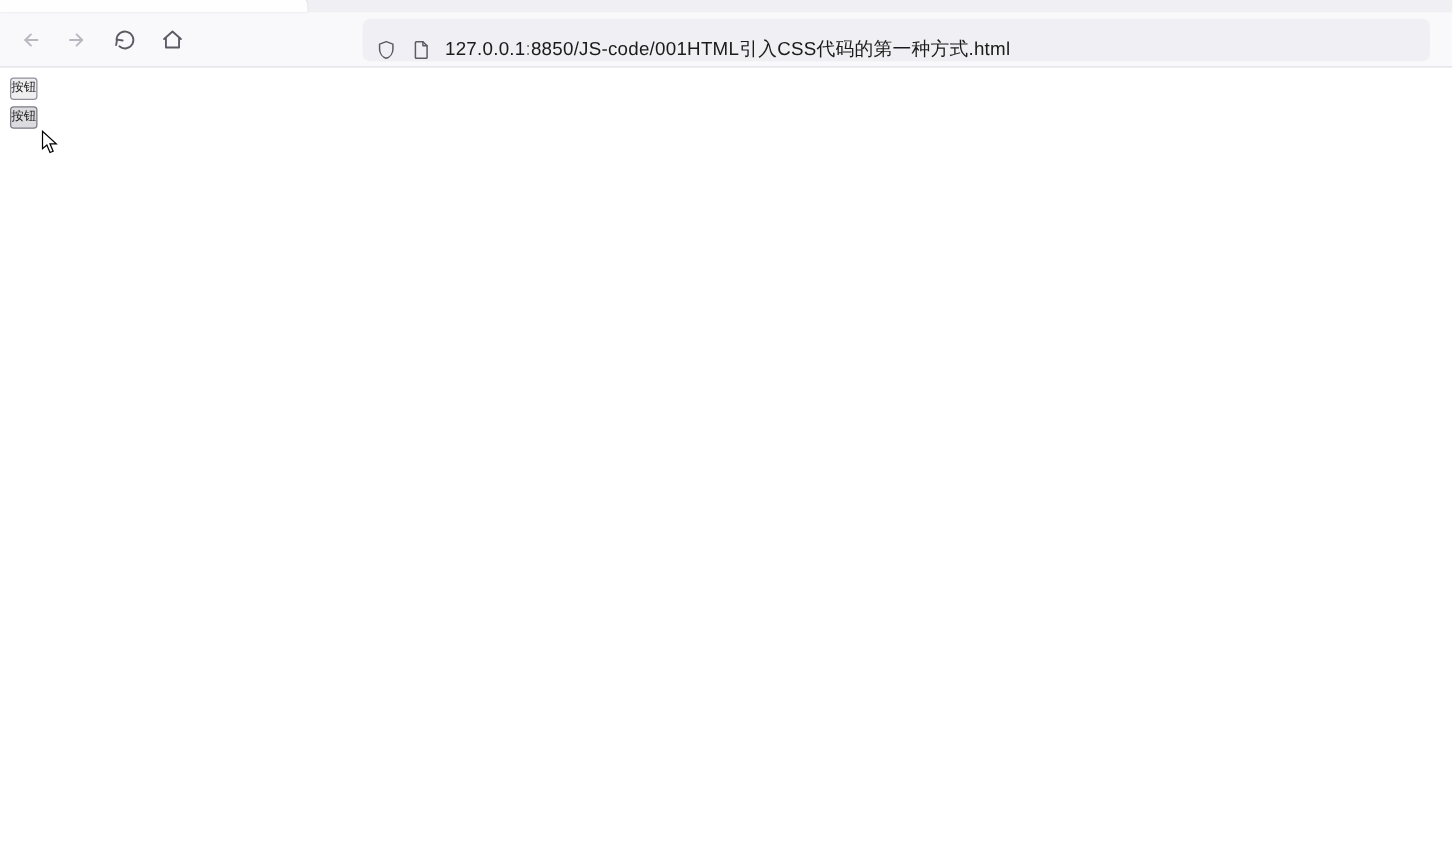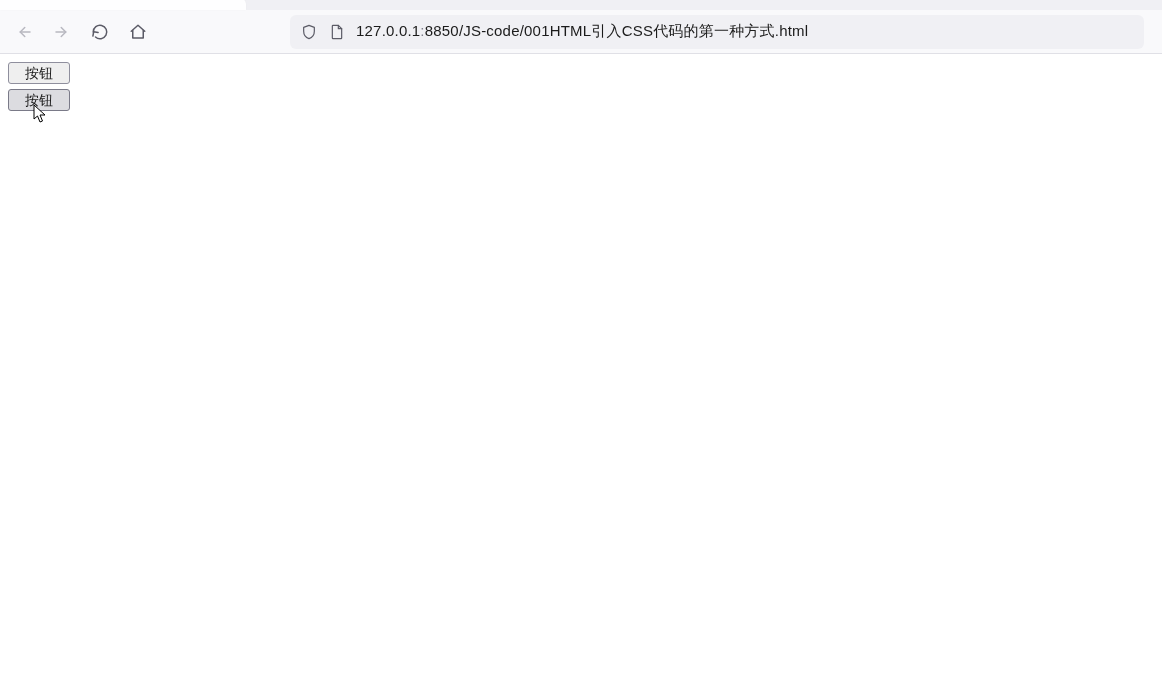--- a/index.html
+++ b/index.html
@@ -53,21 +53,21 @@
   .nav-btn svg { width: 18px; height: 18px; }
 
   .url-bar {
     flex: 1;
     margin-left: 130px;
     margin-right: 10px;
     height: 34px;
     background: #f0f0f4;
     border-radius: 6px;
     display: flex;
-    align-items: center;
+    align-items: flex-end;
     padding: 0 10px;
     gap: 10px;
   }
   .url-icon {
     width: 18px;
     height: 18px;
     display: flex;
     align-items: center;
     justify-content: center;
     color: #5b5b66;
@@ -82,23 +82,23 @@
   .url-host-sep { color: #7f7f8b; }
   .url-path { color: #1b1b1b; }
 
   
   .content {
     padding: 8px 8px;
   }
   .page-btn {
     display: block;
     font-family: "Microsoft YaHei", Arial, sans-serif;
-    font-size: 14px;
+    font-size: 10px;
     line-height: 1;
-    padding: 3px 16px;
+    padding: 3px 0;
     margin-bottom: 5px;
     background: #efefef;
     border: 1px solid #8f8f9d;
     border-radius: 3px;
     color: #1b1b1b;
     cursor: pointer;
   }
   .page-btn:active, .page-btn.pressed {
     background: #dcdce0;
     border-color: #7a7a88;

